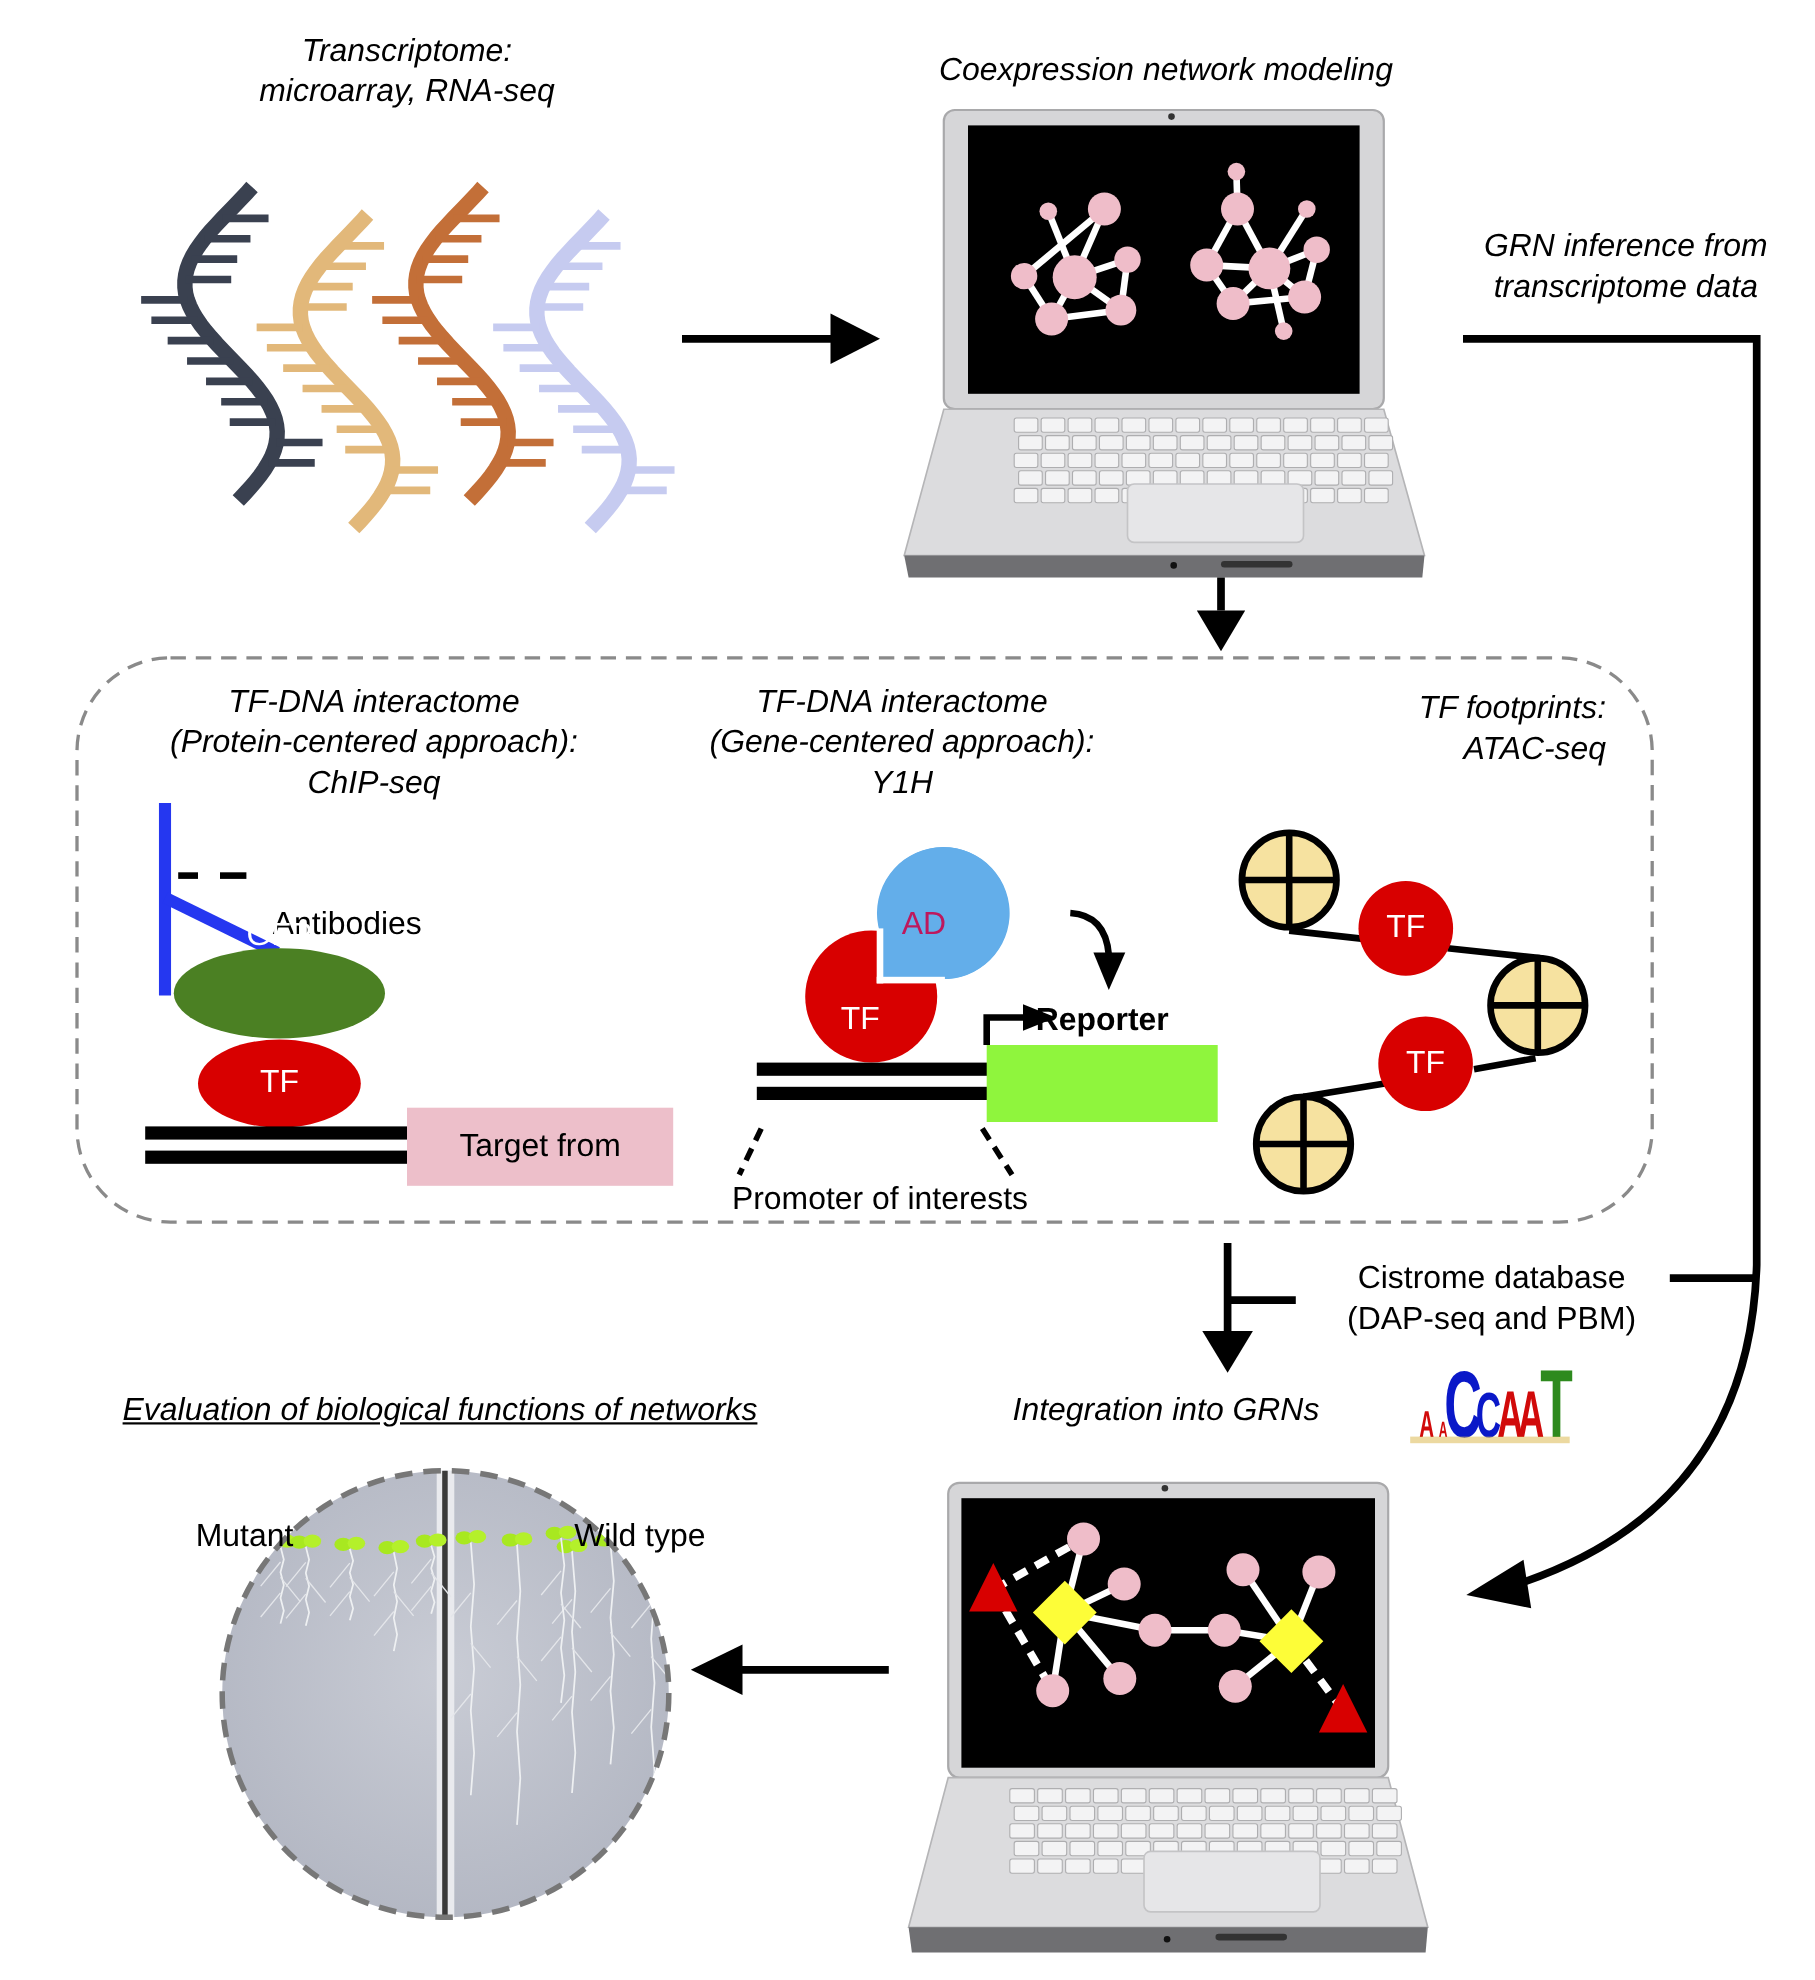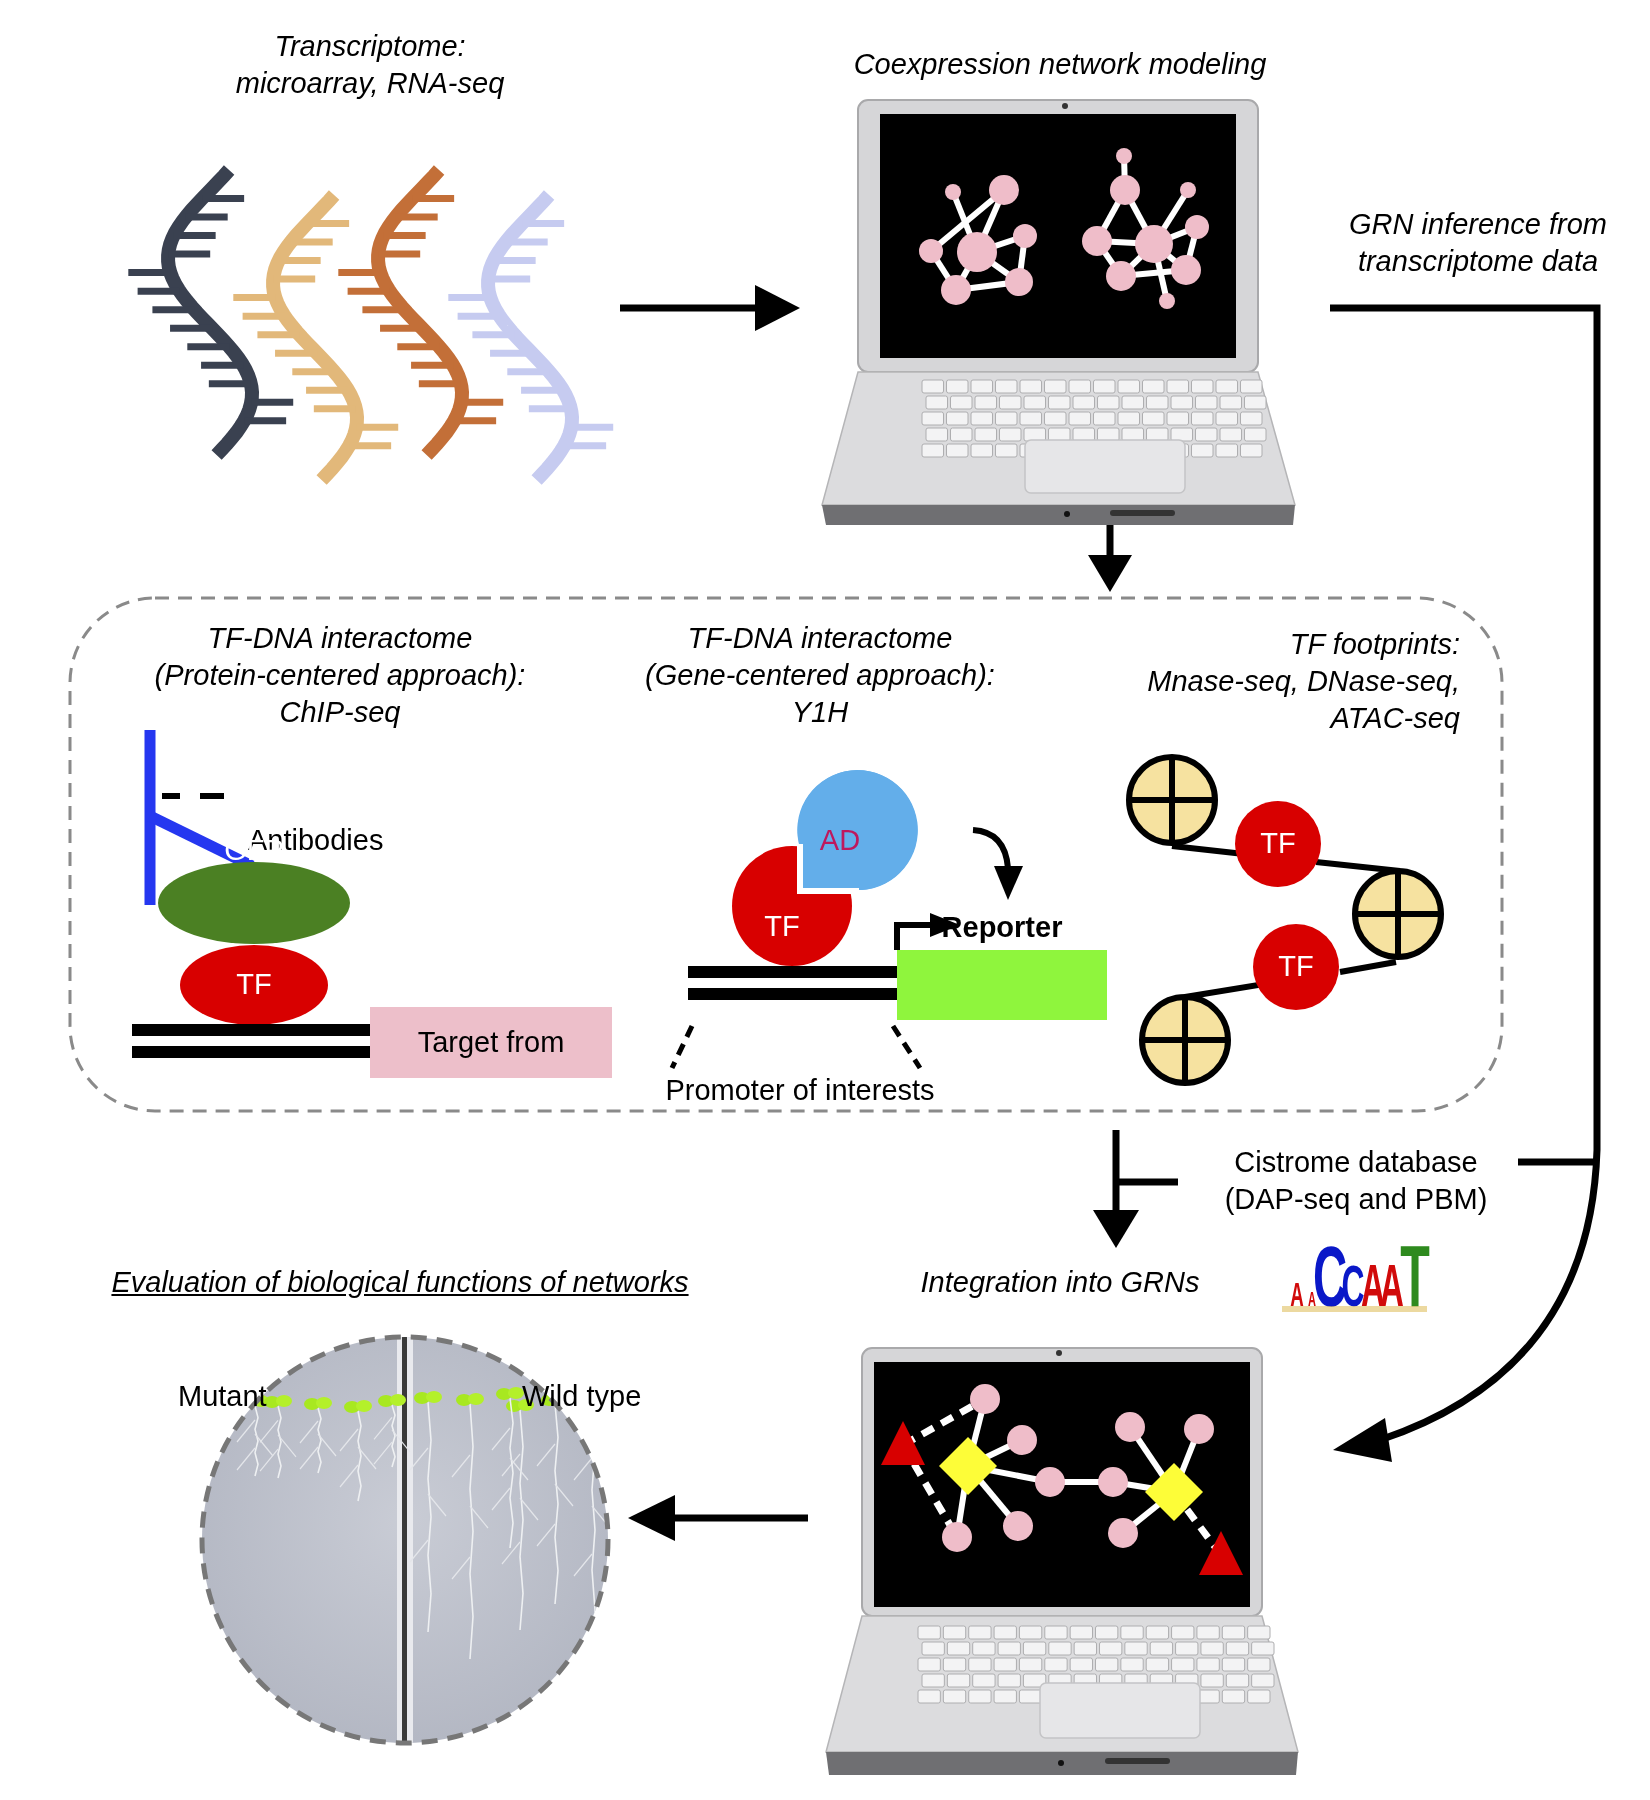--- a/index.html
+++ b/index.html
@@ -546,21 +546,20 @@
   <div>(Gene-centered approach):</div>
   <div>Y1H</div>
 </div>
 <div class="lbl" style="left:800px; top:822px; width:80px; color:#be185d;">AD</div>
 <div class="lbl" style="left:742px; top:908px; width:80px; color:#fff;">TF</div>
 <div class="lbl" style="left:897px; top:909px; width:210px;font-weight:bold;">Reporter</div>
 <div class="lbl" style="left:620px; top:1072px; width:360px;">Promoter of interests</div>
 
 <div class="lbl ital" style="left:1060px; top:626px; width:400px;text-align:right;">
   <div>TF footprints:</div>
-  <div>Mnase-seq, DNase-seq,</div>
   <div>ATAC-seq</div>
 </div>
 <div class="lbl" style="left:1238px; top:825px; width:80px; color:#fff;">TF</div>
 <div class="lbl" style="left:1256px; top:948px; width:80px; color:#fff;">TF</div>
 
 <div class="lbl" style="left:1196px; top:1144px; width:320px;">
   <div>Cistrome database</div>
   <div>(DAP-seq and PBM)</div>
 </div>
 

